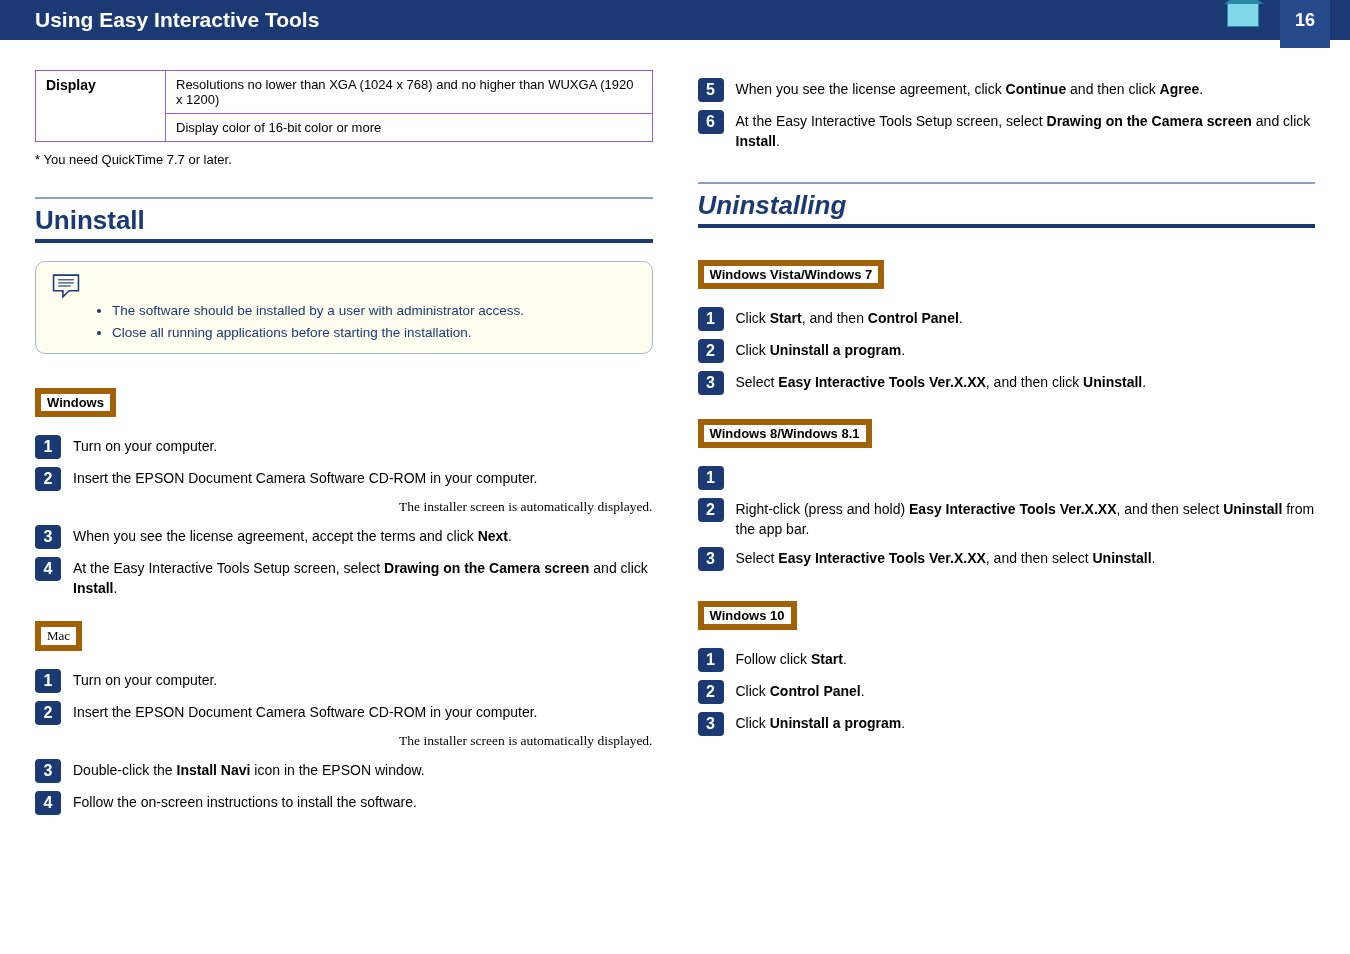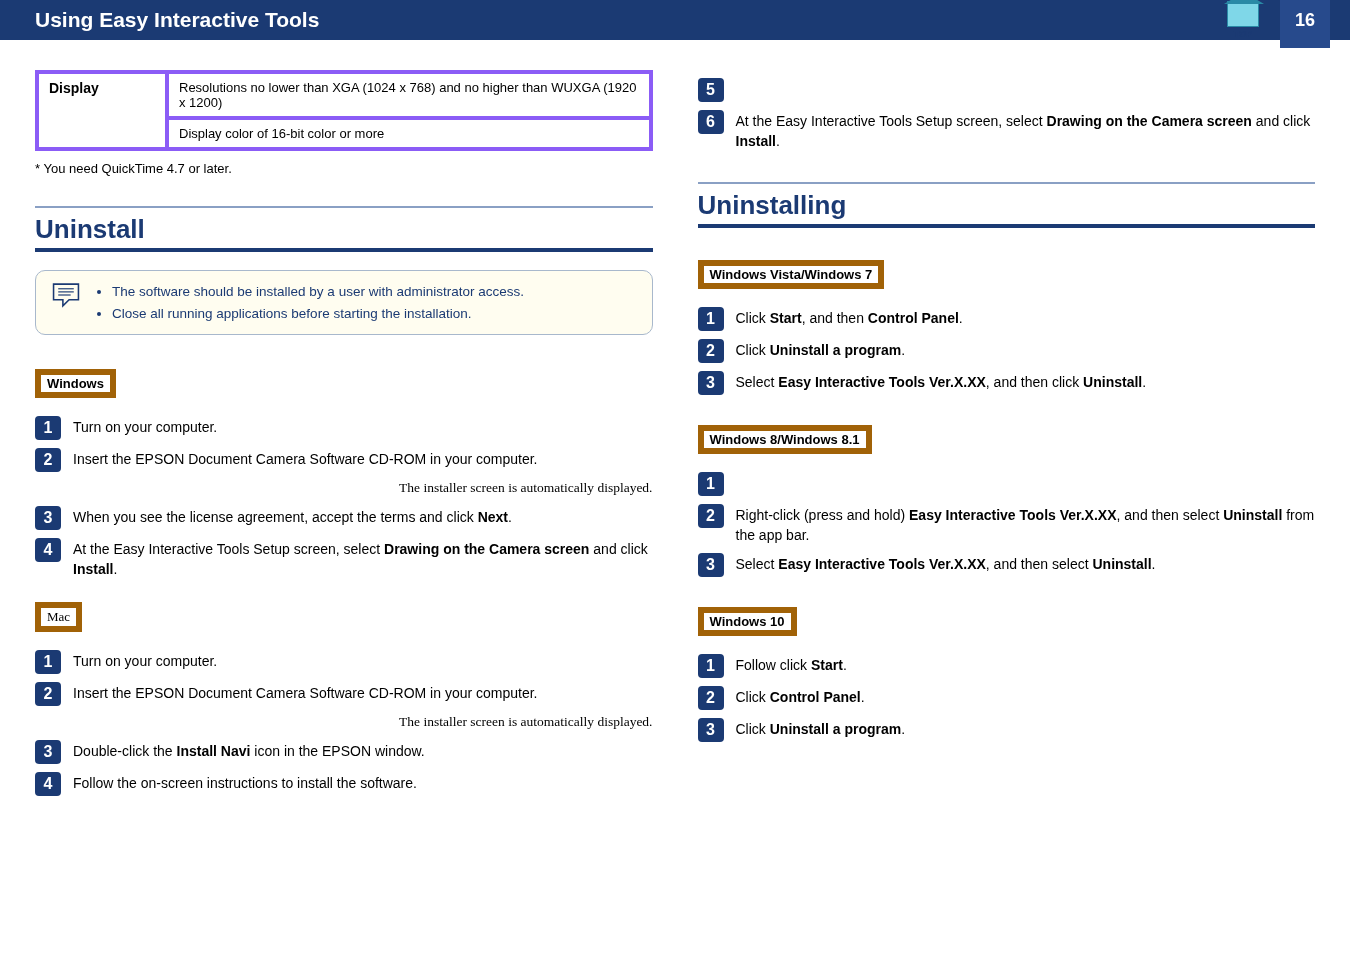--- a/index.html
+++ b/index.html
@@ -10,30 +10,30 @@
   .page-num { background: #274a8c; width: 50px; height: 56px; display: flex; align-items: center; justify-content: center; font-size: 18px; font-weight: bold;}
   .top-icon { width: 50px; height: 56px; display: flex; flex-direction: column; align-items: center; justify-content: center; }
   .home-icon { width: 32px; height: 26px; background: #7fd7e8; border: 1px solid #2a8aa6; position: relative;}
   .home-icon::before { content:''; position:absolute; top:-10px; left:-4px; width:0; height:0; border-left:20px solid transparent; border-right:20px solid transparent; border-bottom:12px solid #2a8aa6;}
   .top-label { font-size: 9px; font-weight: bold; color: #1b3a73; margin-top:2px;}
   
   .content { display: flex; padding: 30px 35px; gap: 45px; }
   .col { flex: 1; min-width: 0; }
   
   table.spec { border-collapse: collapse; width: 100%; margin-bottom: 10px;}
-  table.spec td { border: 4px solid #8b5cf6; padding: 6px 10px; font-size: 13px; vertical-align: top;}
+  table.spec td { border: 1px solid #8b5cf6; padding: 6px 10px; font-size: 13px; vertical-align: top;}
   table.spec td.label { font-weight: bold; width: 130px; font-size:14px;}
   
   .footnote { font-size: 13px; margin: 8px 0 30px 0;}
   
   h2.section { font-size: 26px; color: #1b3a73; font-weight: bold; margin: 10px 0 18px 0; border-bottom: 4px solid #1b3a73; border-top: 2px solid #8aa0c4; padding: 6px 0 3px 0;}
   
   .note-box { border: 1px solid #a8b8cc; background: #fffdf0; border-radius: 10px; padding: 10px 14px; display: flex; gap: 12px; align-items: flex-start; margin-bottom: 20px;}
   .note-icon { width: 32px; height: 28px; flex-shrink: 0;}
-  .note-list { list-style: disc; padding-left: 18px; font-size: 13.5px; color: #1b3a73; line-height: 1.6;}
+  .note-list { list-style: disc; padding-left: 18px; font-size: 13.5px; color: #1b3a73; line-height: 1.6; margin-top: 28px;}
   
   .os-label { display: inline-block; border: 6px solid #a16207; padding: 1px 6px; font-size: 13px; font-weight: bold; margin: 14px 0 10px 0;}
   .os-label.serif { font-family: Georgia, serif; font-weight: normal;}
   
   .step { display: flex; gap: 12px; margin: 8px 0; align-items: flex-start;}
   .step-num { width: 26px; height: 24px; background: #1b3a73; color: #fff; border-radius: 4px; display: flex; align-items: center; justify-content: center; font-weight: bold; font-size: 16px; flex-shrink: 0; font-family: Arial, sans-serif;}
   .step-text { font-size: 14px; line-height: 1.45; padding-top: 1px;}
   .step-sub { font-size: 13.5px; margin: 6px 0 10px 38px; font-family: Georgia, 'Times New Roman', serif; text-align: right;}
 </style>
 </head>
@@ -58,21 +58,21 @@
           <tr>
         <td class="label" rowspan="2">Display</td>
         <td>Resolutions no lower than XGA (1024 x 768) and no higher than WUXGA (1920 x 1200)</td>
       </tr>
       <tr>
             <td>Display color of 16-bit color or more</td>
           </tr>
     </tbody>
       </table>
     
-    <div class="footnote">*    You need QuickTime 4.7 or later.</div>
+    <div class="footnote">*    You need QuickTime 7.7 or later.</div>
     
     <h2 class="section">Uninstall</h2>
     
     <div class="note-box">
       <svg class="note-icon" viewBox="0 0 40 36">
           <polygon points="4,4 36,4 36,24 24,24 16,32 16,24 4,24" fill="none" stroke="#1b3a73" stroke-width="2"></polygon>
           <line x1="10" y1="10" x2="30" y2="10" stroke="#1b3a73" stroke-width="1.5"></line>
           <line x1="10" y1="14" x2="30" y2="14" stroke="#1b3a73" stroke-width="1.5"></line>
           <line x1="10" y1="18" x2="26" y2="18" stroke="#1b3a73" stroke-width="1.5"></line>
         </svg>
@@ -127,45 +127,46 @@
         <div class="step-num">4</div>
         <div class="step-text">Follow the on-screen instructions to install the software.</div>
       </div>
     
   </div>
 
   <div class="col">
     
     <div class="step">
         <div class="step-num">5</div>
+        <div class="step-text"><span>When you see the license agreement, click </span><b>Continue</b><span> and then click </span><b>Agree</b><span>.</span></div>
       </div>
     
     <div class="step">
         <div class="step-num">6</div>
         <div class="step-text"><span>At the Easy Interactive Tools Setup screen, select </span><b>Drawing on the Camera screen</b><span> and click </span><b>Install</b><span>.</span></div>
       </div>
     
-    <h2 class="section" style="margin-top:30px;">Uninstalling</h2>
+    <h2 class="section" style="margin-top:30px;font-style:italic;">Uninstalling</h2>
     
     <div class="os-label">Windows Vista/Windows 7</div>
     
     <div class="step">
         <div class="step-num">1</div>
         <div class="step-text"><span>Click </span><b>Start</b><span>, and then </span><b>Control Panel</b><span>.</span></div>
       </div>
     <div class="step">
         <div class="step-num">2</div>
         <div class="step-text"><span>Click </span><b>Uninstall a program</b><span>.</span></div>
       </div>
     <div class="step">
         <div class="step-num">3</div>
         <div class="step-text"><span>Select </span><b>Easy Interactive Tools Ver.X.XX</b><span>, and then click </span><b>Uninstall</b><span>.</span></div>
       </div>
     
-    <div class="os-label" style="margin-top:22px;">Windows 8/Windows 8.1</div>
+    <div class="os-label" style="margin-top:16px;">Windows 8/Windows 8.1</div>
     
     <div class="step">
         <div class="step-num">1</div>
       </div>
     <div class="step">
         <div class="step-num">2</div>
         <div class="step-text"><span>Right-click (press and hold) </span><b>Easy Interactive Tools Ver.X.XX</b><span>, and then select </span><b>Uninstall</b><span> from the app bar.</span></div>
       </div>
     <div class="step">
         <div class="step-num">3</div>

